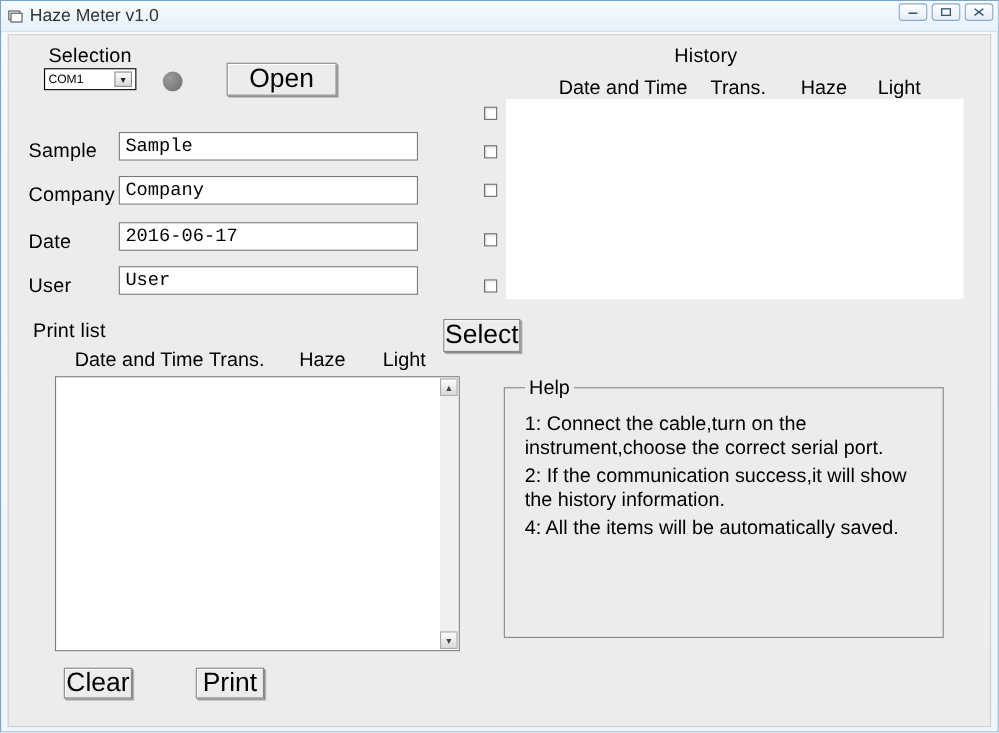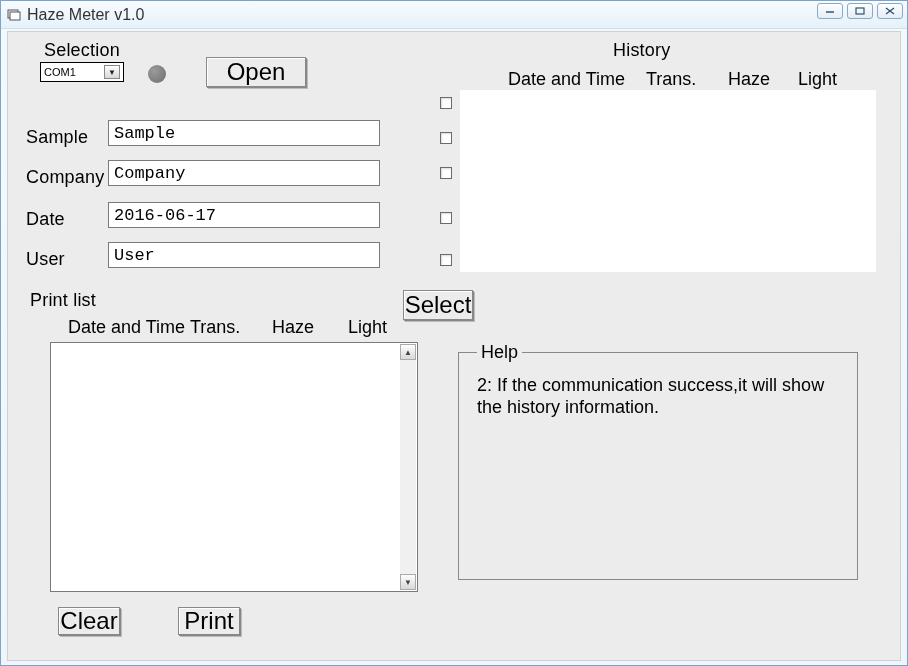--- a/index.html
+++ b/index.html
@@ -225,17 +225,19 @@
         <div class="sbtn">▲</div>
         <div class="sbtn">▼</div>
       </div>
     </div>
 
     <div class="btn" style="left:50px; top:575px; width:62px; height:28px; line-height:26px;">Clear</div>
     <div class="btn" style="left:170px; top:575px; width:62px; height:28px; line-height:26px;">Print</div>
 
     <fieldset class="help" style="left:448px; top:310px; width:400px; height:238px;">
       <legend>Help</legend>
+      <p>1: Connect the cable,turn on the instrument,choose the correct serial port.</p>
       <p>2: If the communication success,it will show the history information.</p>
+      <p>4: All the items will be automatically saved.</p>
     </fieldset>
 
   </div>
 </div>
 
 </body></html>

